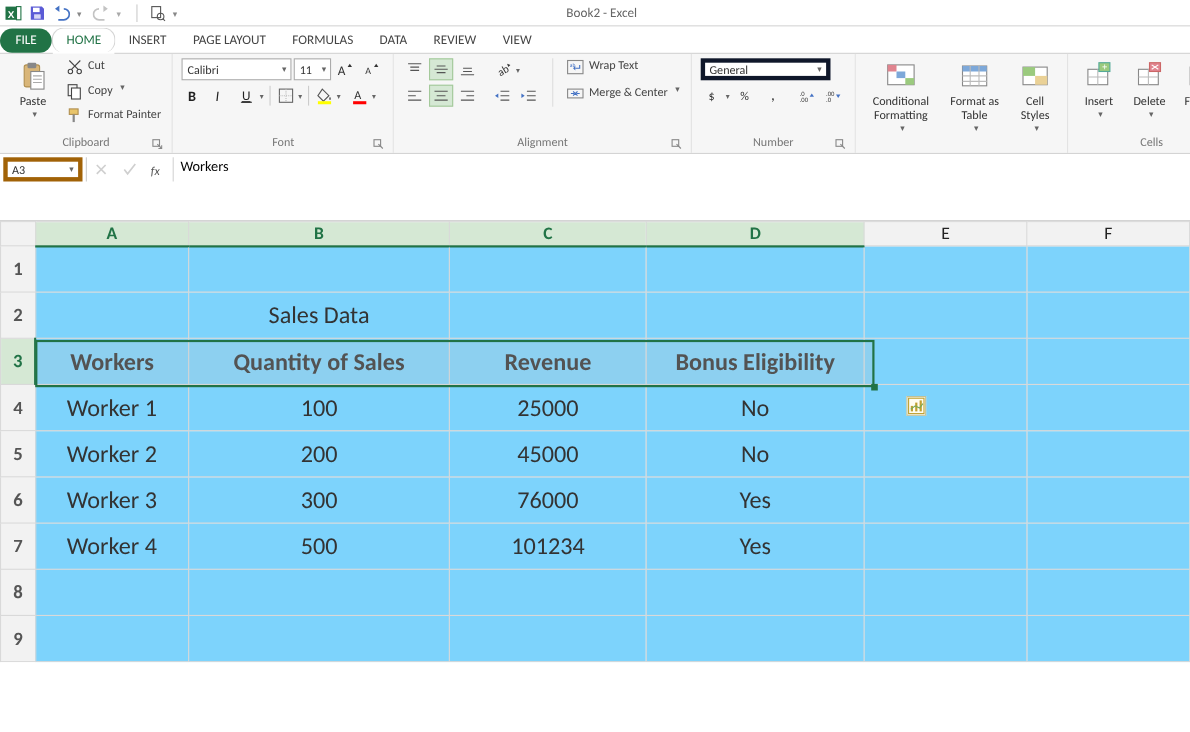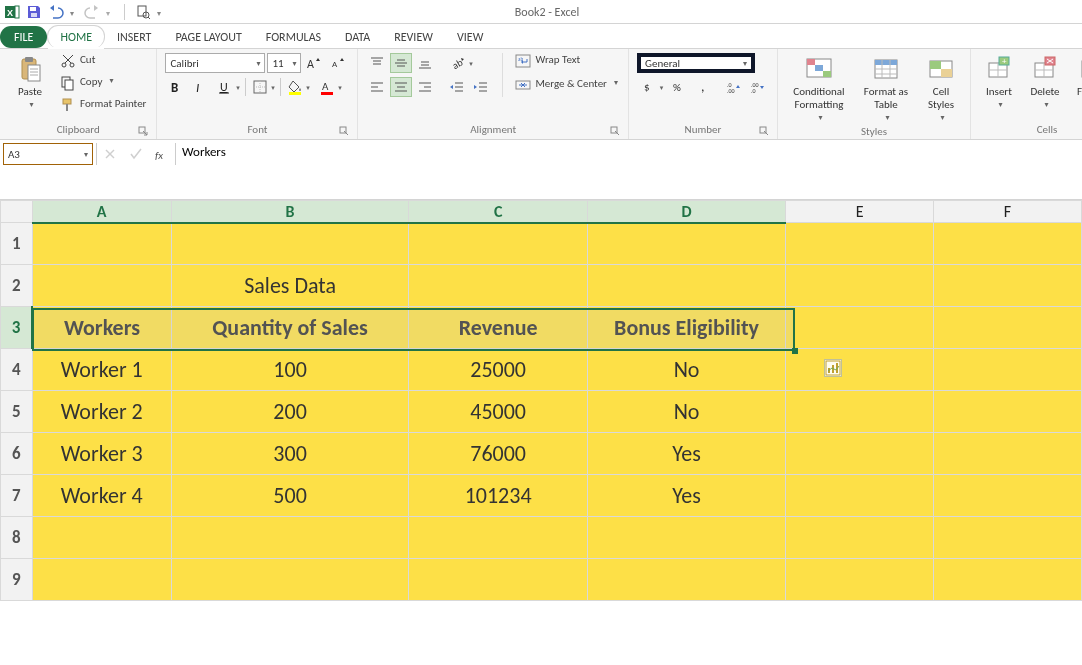--- a/index.html
+++ b/index.html
@@ -37,36 +37,36 @@
   .caret-down::after { content:"▾"; font-size:8px; color:#666; margin-left:3px; }
   
   .font-row { display:flex; gap:2px; align-items:center;}
   .font-name { width:100px; height:20px; border:1px solid #ababab; background:#fff; font-size:11px; padding:0 4px; display:flex; align-items:center; justify-content:space-between;}
   .font-size { width:34px; height:20px; border:1px solid #ababab; background:#fff; font-size:11px; padding:0 4px; display:flex; align-items:center; justify-content:space-between;}
   .dd-caret { font-size:8px; color:#666;}
   
   .combo { height:20px; border:4px solid #0f172a; background:#fff; font-size:11px; padding:0 4px; display:flex; align-items:center; justify-content:space-between; width:118px;}
   
   .fx-area { display:flex; border-bottom:1px solid #d4d4d4; background:#fff; }
-  .name-box { width:90px; height:22px; border:1px solid #a16207; margin:3px 3px; display:flex; align-items:center; justify-content:space-between; padding:0 4px; font-size:11px;}
+  .name-box { width:72px; height:22px; border:4px solid #a16207; margin:3px 3px; display:flex; align-items:center; justify-content:space-between; padding:0 4px; font-size:11px;}
   .fx-btns { display:flex; align-items:center; height:28px; }
   .fx-btns .icon-btn { width:26px; height:22px; border:1px solid transparent;}
   .fx-sep { width:1px; background:#ccc; height:22px; margin-top:3px;}
   .fx-input-wrap { flex:1; position:relative; }
   .fx-input { width:100%; min-height:56px; border:none; resize:none; font-family:Calibri,Arial; font-size:13px; padding:4px 6px; outline:none; }
   
   .grid-wrap { position:relative; }
   table.sheet { border-collapse:collapse; table-layout:fixed; }
   table.sheet th, table.sheet td { border:1px solid #d9d9d9; padding:0; }
   .corner { width:32px; height:22px; background:#f2f2f2; border-right:1px solid #ccc; border-bottom:1px solid #ccc;}
   .colhead { height:22px; background:#f2f2f2; font-weight:normal; color:#222; text-align:center; font-family:Calibri; font-size:16px;}
   .colhead.sel { background:#d5e8d4; color:#217346; font-weight:bold; border-bottom:2px solid #217346;}
   .rowhead { width:32px; background:#f2f2f2; text-align:center; color:#555; font-family:Calibri; font-size:17px;}
   .rowhead.sel { background:#d5e8d4; color:#217346; font-weight:bold; border-right:2px solid #217346;}
-  td.cell { height:42px; font-family:Calibri; font-size:22px; text-align:center; background:#fde047;}
+  td.cell { height:42px; font-family:Calibri; font-size:22px; text-align:center; background:#7dd3fc;}
   .bold { font-weight:bold; }
   
   .sel-range { position:absolute; border:2px solid #217346; pointer-events:none; background:rgba(200,200,200,0.22);}
   .fill-handle { position:absolute; width:6px; height:6px; background:#217346; }
   .qa-icon { position:absolute; width:18px; height:18px; border:1px solid #c0c097; background:#fffdf0;}
   .qa-icon svg{width:16px;height:16px;}
   
   svg { display:block; }
 </style>
 </head>
@@ -449,21 +449,20 @@
         <span class="ico">
             <svg viewBox="0 0 28 28">
               <rect x="3" y="6" width="22" height="16" fill="#fff" stroke="#888"></rect>
               <rect x="3" y="6" width="11" height="8" fill="#9bca7e"></rect>
               <rect x="14" y="14" width="11" height="8" fill="#ead196"></rect>
             </svg>
           </span>
         <span>Cell Styles</span>
       </div>
     </div>
-    <div class="group-label">Styles</div>
   </div>
 
   <div class="group" style="border-right:none">
     <div class="group-body">
       <div class="big-btn caret-down" style="width:40px">
         <span class="ico">
             <svg viewBox="0 0 28 28">
               <rect x="4" y="8" width="18" height="14" fill="#fff" stroke="#888"></rect>
               <line x1="4" y1="15" x2="22" y2="15" stroke="#bbb"></line>
               <line x1="13" y1="8" x2="13" y2="22" stroke="#bbb"></line>

